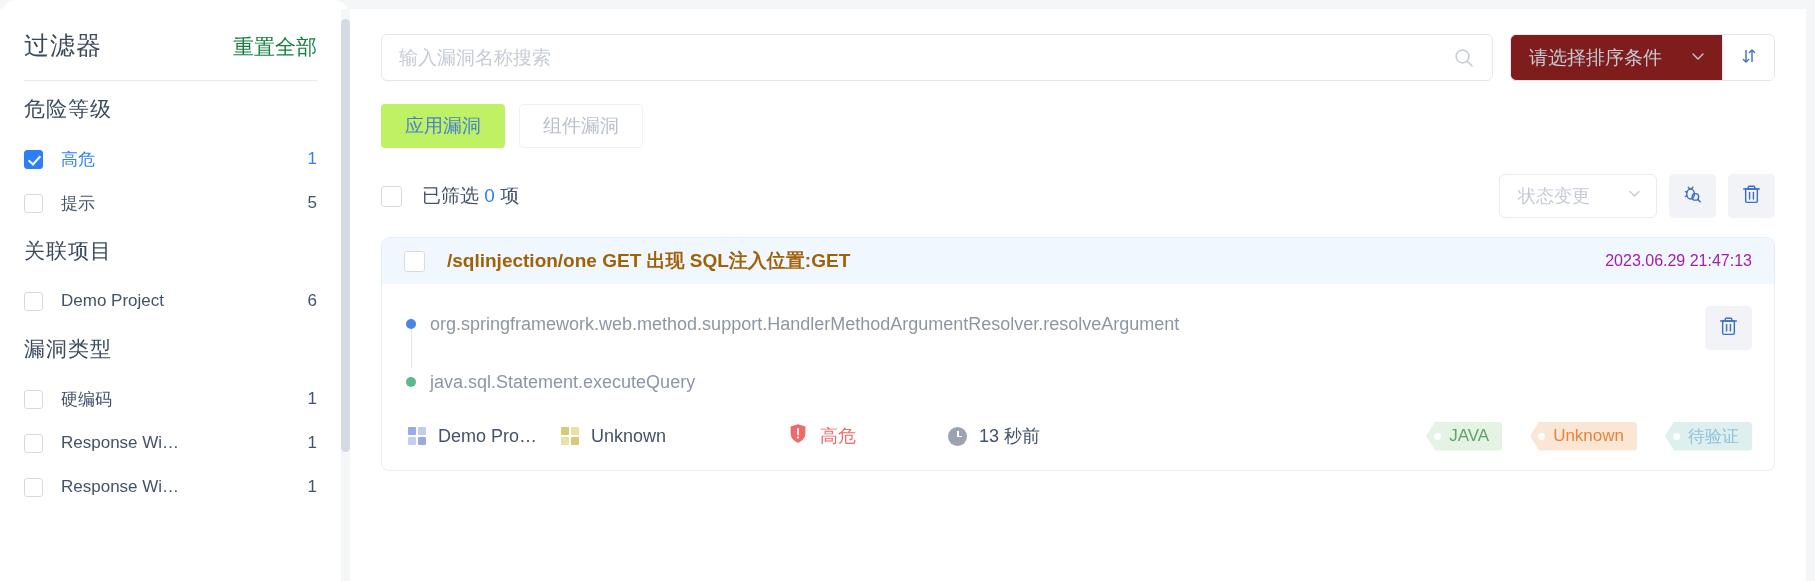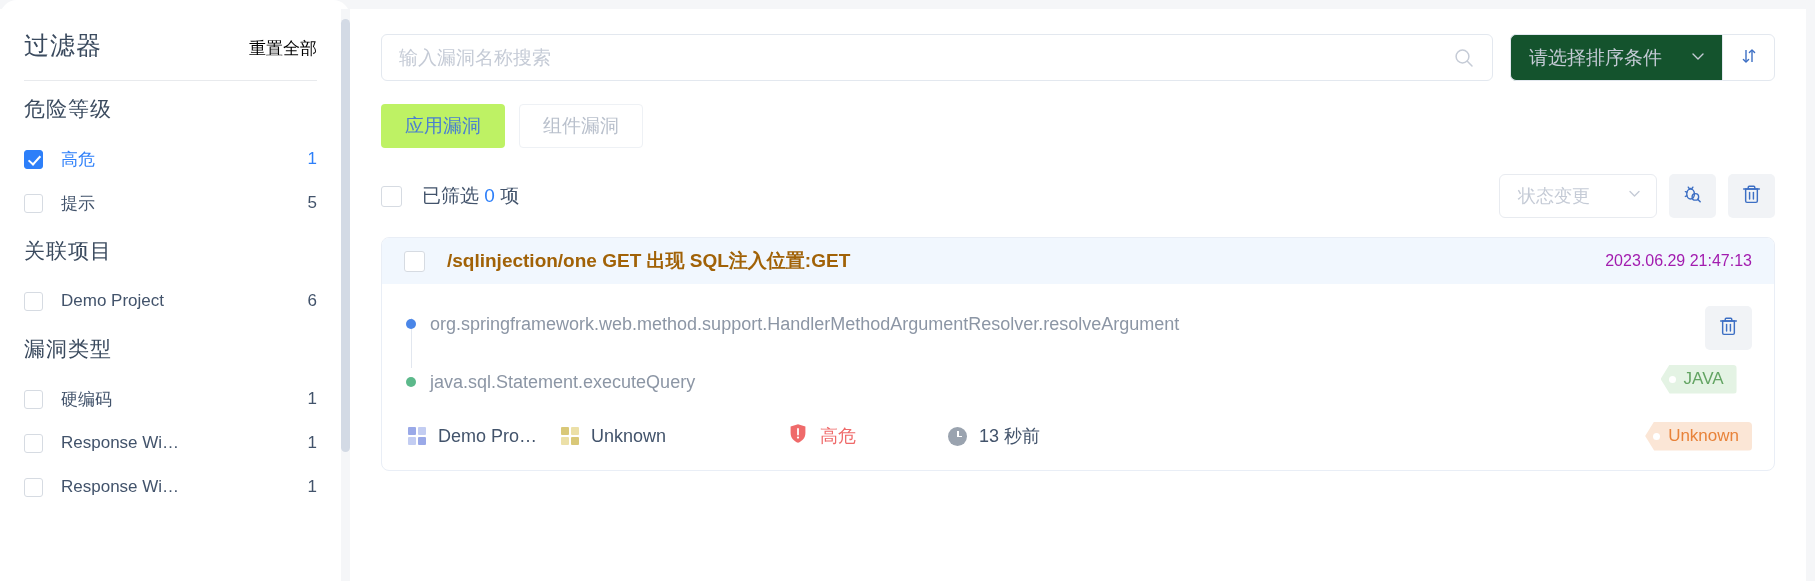--- a/index.html
+++ b/index.html
@@ -39,22 +39,22 @@
     align-items: baseline;
     justify-content: space-between;
     padding-bottom: 18px;
   }
   .filter-title {
     font-size: 25px;
     color: #3a4a5e;
     letter-spacing: 1px;
   }
   .filter-reset {
-    font-size: 17px;
-    color: #000000;
+    font-size: 21px;
+    color: #15803d;
     cursor: pointer;
   }
   .divider {
     height: 1px;
     background: #e8eaed;
     margin: 0 0 14px 0;
   }
   .group-title {
     font-size: 21px;
     color: #3a4a5e;
@@ -171,21 +171,21 @@
   .sort-select {
     width: 212px;
     height: 47px;
     border: 1px solid #e3e8ef;
     border-radius: 6px 0 0 6px;
     border-right: none;
     display: flex;
     align-items: center;
     justify-content: space-between;
     padding: 0 15px 0 18px;
-    background: #14532d;
+    background: #7f1d1d;
     cursor: pointer;
   }
   .sort-select-label {
     font-size: 19px;
     color: #c5cbd6;
   }
   .sort-btn {
     width: 53px;
     height: 47px;
     border: 1px solid #e3e8ef;
@@ -381,21 +381,20 @@
     position: absolute;
     left: 9px; top: 9px;
     width: 5px; height: 1.5px;
     background: #fff;
   }
   .tags {
     margin-left: auto;
     display: flex;
     align-items: center;
     gap: 28px;
-    flex-direction: column;
   }
   .tag {
     height: 29px;
     display: flex;
     align-items: center;
     padding: 0 13px 0 8px;
     font-size: 17px;
     clip-path: polygon(9px 0, 100% 0, 100% 100%, 9px 100%, 0 50%);
     border-radius: 0 4px 4px 0;
   }

